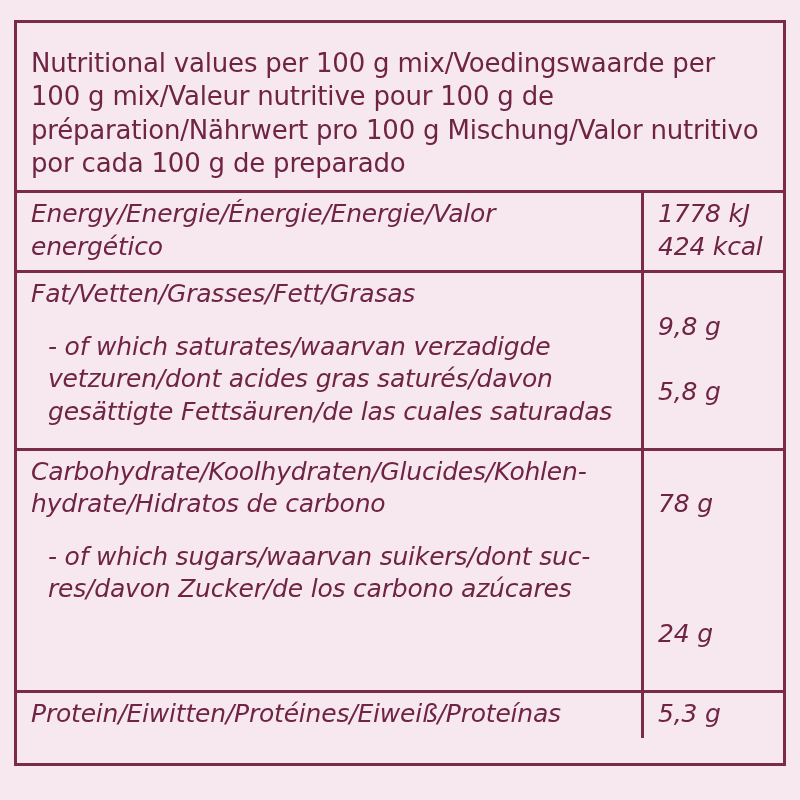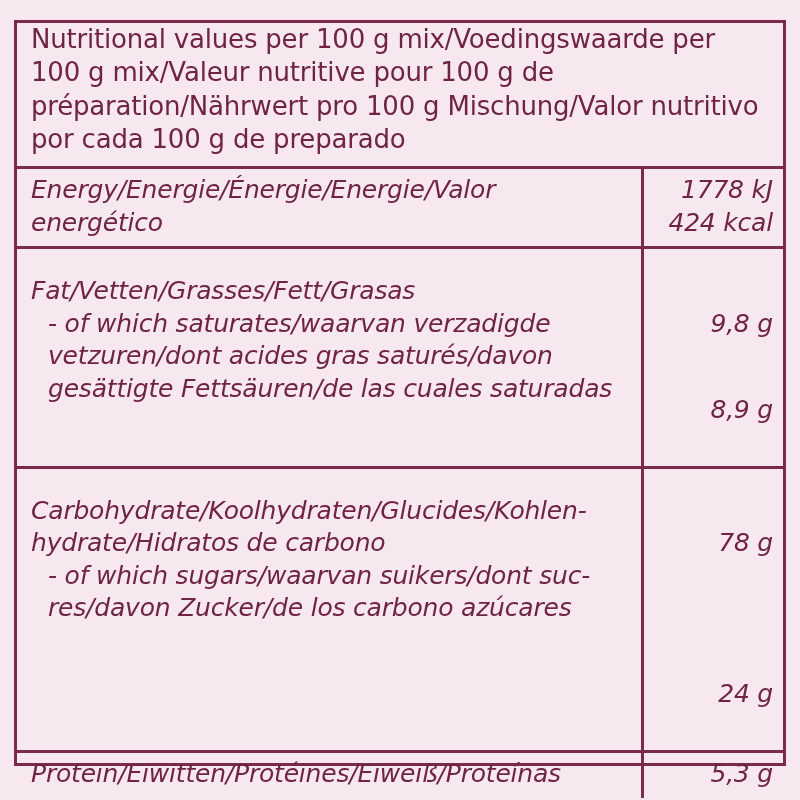--- a/index.html
+++ b/index.html
@@ -18,21 +18,21 @@
     position: absolute;
     left: 14px;
     top: 20px;
     width: 772px;
     height: 746px;
     border: 3px solid #7a2b4a;
     box-sizing: border-box;
     background: #f7e8ef;
   }
   .header {
-    padding: 0 14px 10px 14px;
+    padding: 24px 14px 10px 14px;
     font-size: 26px;
     line-height: 1.28;
     color: #6f2442;
     letter-spacing: -0.2px;
   }
   table.nutrition {
     width: 100%;
     border-collapse: collapse;
     table-layout: fixed;
     font-style: italic;
@@ -46,32 +46,31 @@
     font-size: 25px;
     line-height: 1.30;
     color: #6f2442;
     letter-spacing: -0.2px;
   }
   td.label {
     width: 600px;
   }
   td.value {
     border-left: 3px solid #7a2b4a;
-    text-align: right;
     padding-right: 14px;
     white-space: pre-line;
   }
   .sub {
     display: block;
-    margin-top: 21px;
   }
   .hang {
     display: block;
     text-indent: 0;
     padding-left: 17px;
+    margin-top: 20px;
   }
   .valspacer {
     display: block;
     height: 1.30em;
   }
 </style>
 </head>
 <body>
 
 <div class="panel">
@@ -86,21 +85,21 @@
 424 kcal</td>
       </tr>
 
       <tr>
         <td class="label">
           <span class="sub">Fat/Vetten/Grasses/Fett/Grasas</span>
           <span class="hang">- of which saturates/waarvan verzadigde vetzuren/dont acides gras saturés/davon gesättigte Fettsäuren/de las cuales saturadas</span>
         </td>
         <td class="value">
           <span class="sub">9,8 g</span>
-          <span class="sub">8,9 g</span>
+          <span class="sub">5,8 g</span>
         </td>
       </tr>
 
       <tr>
         <td class="label">
           <span class="sub">Carbohydrate/Koolhydraten/Glucides/Kohlen-hydrate/Hidratos de carbono</span>
           <span class="hang">- of which sugars/waarvan suikers/dont suc-res/davon Zucker/de los carbono azúcares</span>
         </td>
         <td class="value">
           <span class="sub">78 g</span>

